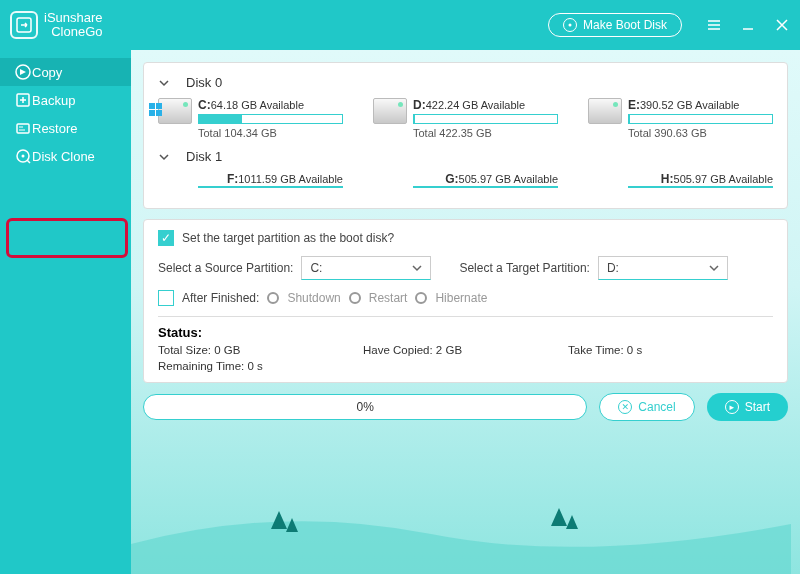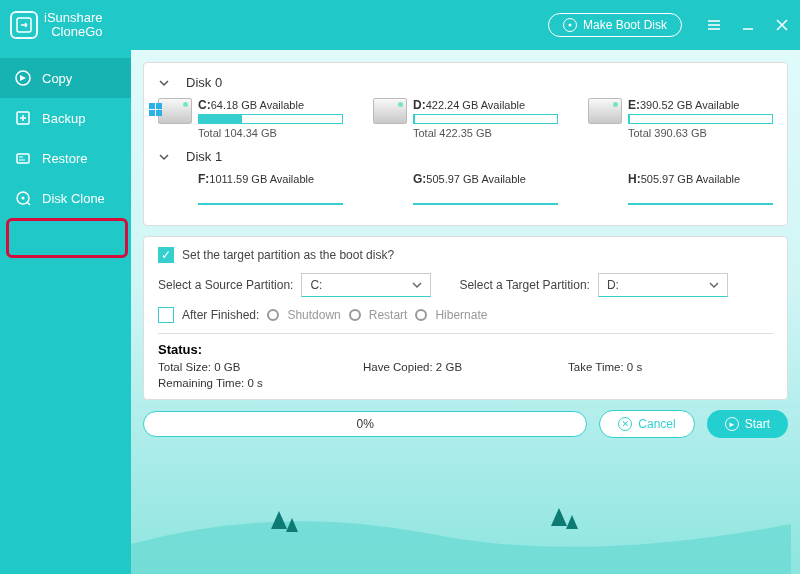--- a/index.html
+++ b/index.html
@@ -10,41 +10,41 @@
 .logo-box { display: flex; align-items: center; gap: 6px; }
 .logo-icon { width: 28px; height: 28px; border: 2px solid rgba(255,255,255,.9); border-radius: 6px; display:flex; align-items:center; justify-content:center; }
 .logo-text { font-size: 13px; line-height: 14px; }
 .header-spacer { flex: 1; }
 .boot-btn { border: 1px solid #fff; border-radius: 14px; padding: 4px 14px; font-size: 12px; color:#fff; display:flex; align-items:center; gap:6px; cursor:pointer; }
 .win-btns { display:flex; gap:18px; margin-left: 24px; }
 .win-btn { width:16px; height:16px; display:flex; align-items:center; justify-content:center; color:#fff; cursor:pointer; }
 
 .body { flex:1; display:flex; position:relative; }
 .sidebar { width: 134px; background: #20c8c8; padding-top: 8px; color:#fff; position:relative; z-index:2; }
-.side-item { height: 40px; display:flex; align-items:center; gap:10px; padding-left: 14px; font-size: 13px; cursor:pointer; }
+.side-item { height: 28px; display:flex; align-items:center; padding-left: 14px; font-size: 13px; cursor:pointer; }
 .side-item.active { background: #17b3b3; }
 .side-icon { width:18px; height:18px; display:flex; align-items:center; justify-content:center; }
 .highlight-box { position:absolute; left:6px; top: 168px; width:122px; height:40px; border:3px solid #d40d3a; border-radius:6px; pointer-events:none; }
 
 .main { flex:1; position:relative; background: linear-gradient(#e0fafa 0%, #d0f5f5 45%, #8ee5e0 100%); padding: 12px; }
 .panel { background:#fff; border:1px solid #ddd; border-radius:4px; padding: 10px 14px; margin-bottom: 10px; }
 .disk-head { font-size:13px; color:#333; display:flex; align-items:center; gap:16px; margin: 2px 0 8px 0; cursor:pointer; }
 .parts-row { display:flex; gap: 30px; margin-bottom: 10px; }
 .part { width: 185px; }
 .part-top { display:flex; align-items:center; gap:6px; }
 .drive-img { width:34px; height:26px; background:linear-gradient(#f8f8f8,#c8c8c8); border:1px solid #bbb; border-radius:2px; position:relative; }
 .drive-img::after { content:""; position:absolute; right:3px; top:3px; width:5px; height:5px; background:#76e6bc; border-radius:50%; }
 .win-flag { position:absolute; left:-10px; top:4px; width:14px; height:14px; }
 .part-info { flex:1; }
 .part-label { font-size:11px; color:#333; }
 .part-label b { font-weight:bold; font-size:12px; }
 .bar { height:10px; border:1px solid #35cfcf; margin-top:2px; position:relative; background:#fff; }
 .bar-fill { height:100%; background:#35cfcf; }
 .part-total { font-size:11px; color:#555; margin-top:3px; margin-left:40px; }
-.part-line .part-label { border-bottom:2px solid #35cfcf; padding-bottom:17px; }
+.part-line .part-label { border-bottom:2px solid #35cfcf; padding-bottom:0;text-align:right; }
 
 .opts .row { display:flex; align-items:center; gap:8px; font-size:12px; color:#444; margin-bottom: 10px; }
 .chk { width:16px; height:16px; border:1px solid #35cfcf; display:flex; align-items:center; justify-content:center; background:#35cfcf; color:#fff; font-size:12px; }
 .chk.empty { background:#fff; }
 .sel { border:1px solid #ccc; border-bottom:1px solid #35cfcf; height:24px; min-width:130px; padding:0 8px; display:flex; align-items:center; justify-content:space-between; font-size:12px; cursor:pointer; }
 .radio { width:12px; height:12px; border:2px solid #999; border-radius:50%; display:inline-block; }
 hr { border:none; border-top:1px solid #ddd; margin: 6px 0 8px 0; }
 .status-grid { display:grid; grid-template-columns: 1fr 1fr 1fr; row-gap:4px; font-size:11.5px; color:#333; }
 .status-title { font-weight:bold; font-size:13px; margin-bottom:4px; }
 

